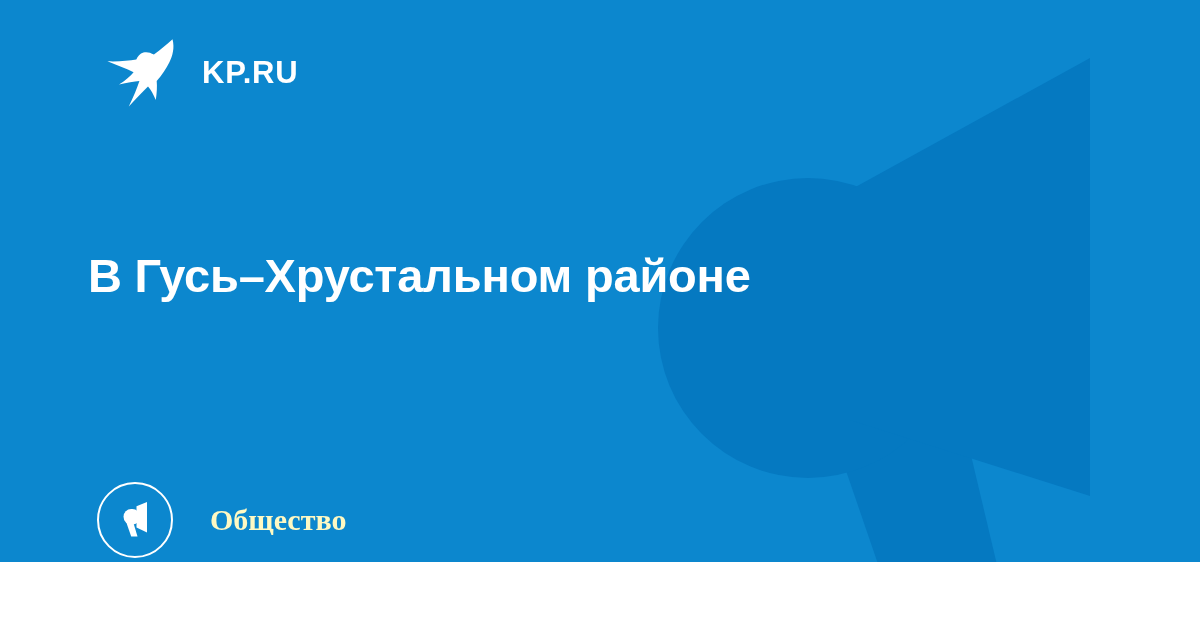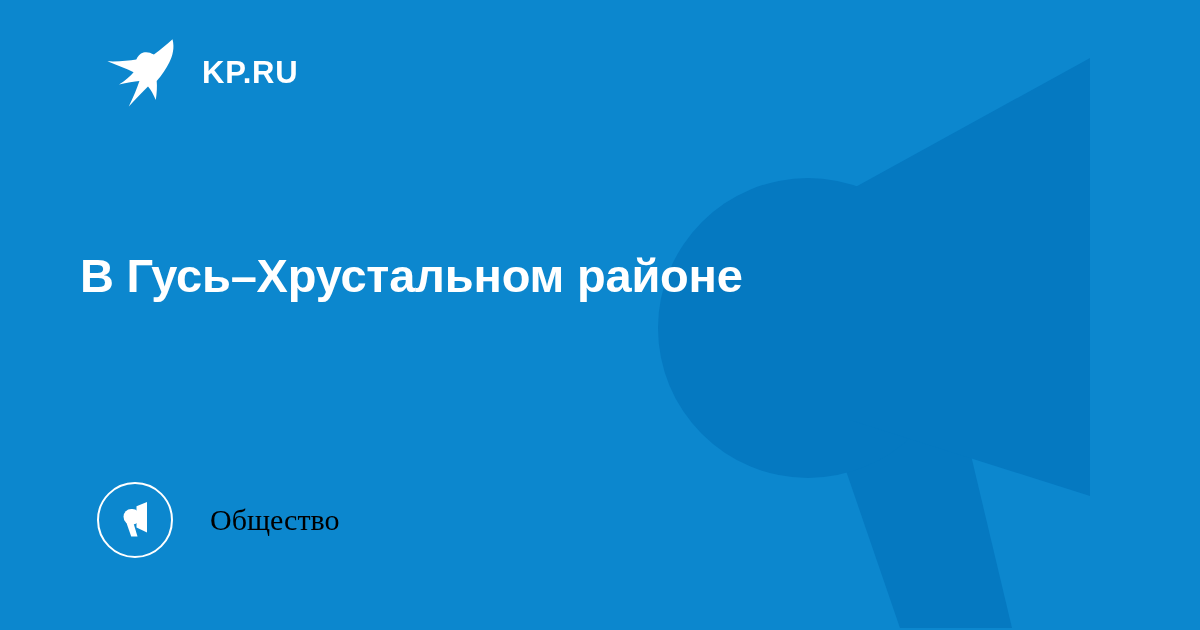--- a/index.html
+++ b/index.html
@@ -4,21 +4,21 @@
 <title>KP.RU share card</title>
 <style>
   html, body {
     margin: 0;
     padding: 0;
     background: #ffffff;
   }
   #card {
     position: relative;
     width: 1200px;
-    height: 630px;
+    height: 562px;
     overflow: hidden;
     background: #0c87ce;
     font-family: "Liberation Sans", "DejaVu Sans", sans-serif;
     -webkit-font-smoothing: antialiased;
   }
 
   
   #watermark {
     position: absolute;
     left: 0; top: 0;
@@ -51,21 +51,21 @@
     font-weight: 700;
     letter-spacing: 0.8px;
     line-height: 1;
     white-space: nowrap;
     font-family: "Liberation Sans", "DejaVu Sans", sans-serif;
   }
 
   
   #headline {
     position: absolute;
-    left: 80px;
+    left: 88px;
     top: 214px;
     width: 900px;
     z-index: 2;
     color: #ffffff;
     font-size: 47px;
     font-weight: 700;
     line-height: 62px;
     letter-spacing: -0.2px;
     font-family: "Liberation Sans", "DejaVu Sans", sans-serif;
   }
@@ -88,23 +88,23 @@
     border-radius: 50%;
     box-sizing: border-box;
     display: flex;
     align-items: center;
     justify-content: center;
     flex: 0 0 auto;
   }
   #category-circle svg { display: block; }
   #category-label {
     margin-left: 37px;
-    color: #000000;
+    color: #fef9c3;
     font-size: 30px;
-    font-weight: 400;
+    font-weight: 700;
     line-height: 1;
     white-space: nowrap;
     font-family: "Liberation Serif", "DejaVu Serif", serif;
     text-align: center;
   }
 </style>
 </head>
 <body>
 
 <div id="card">

